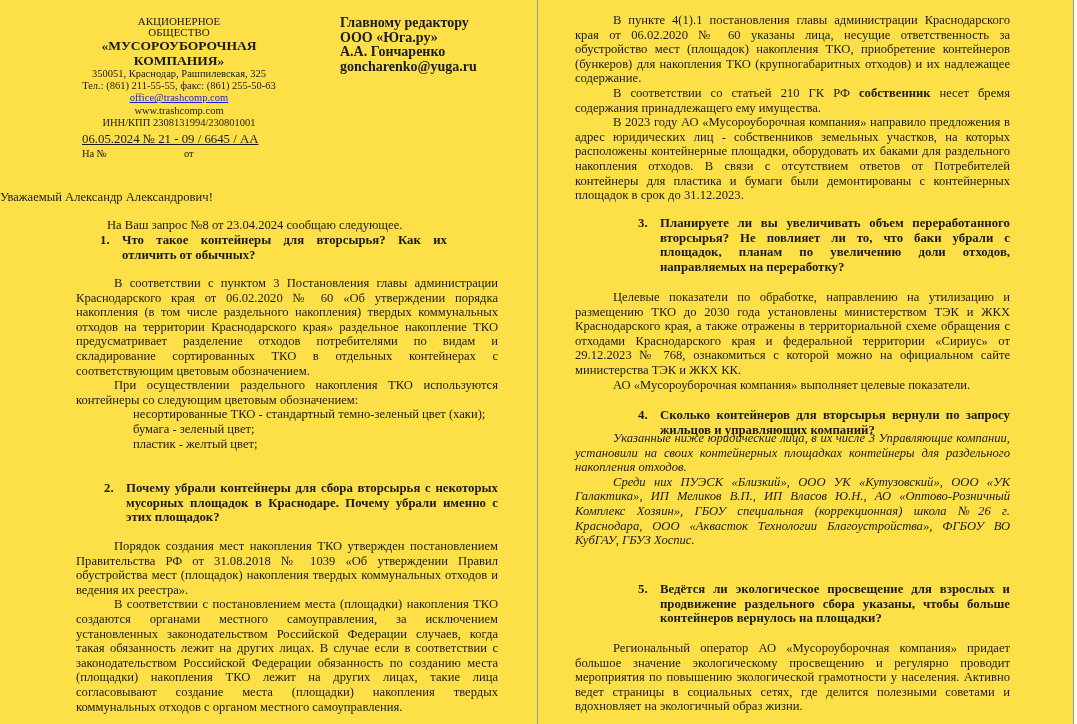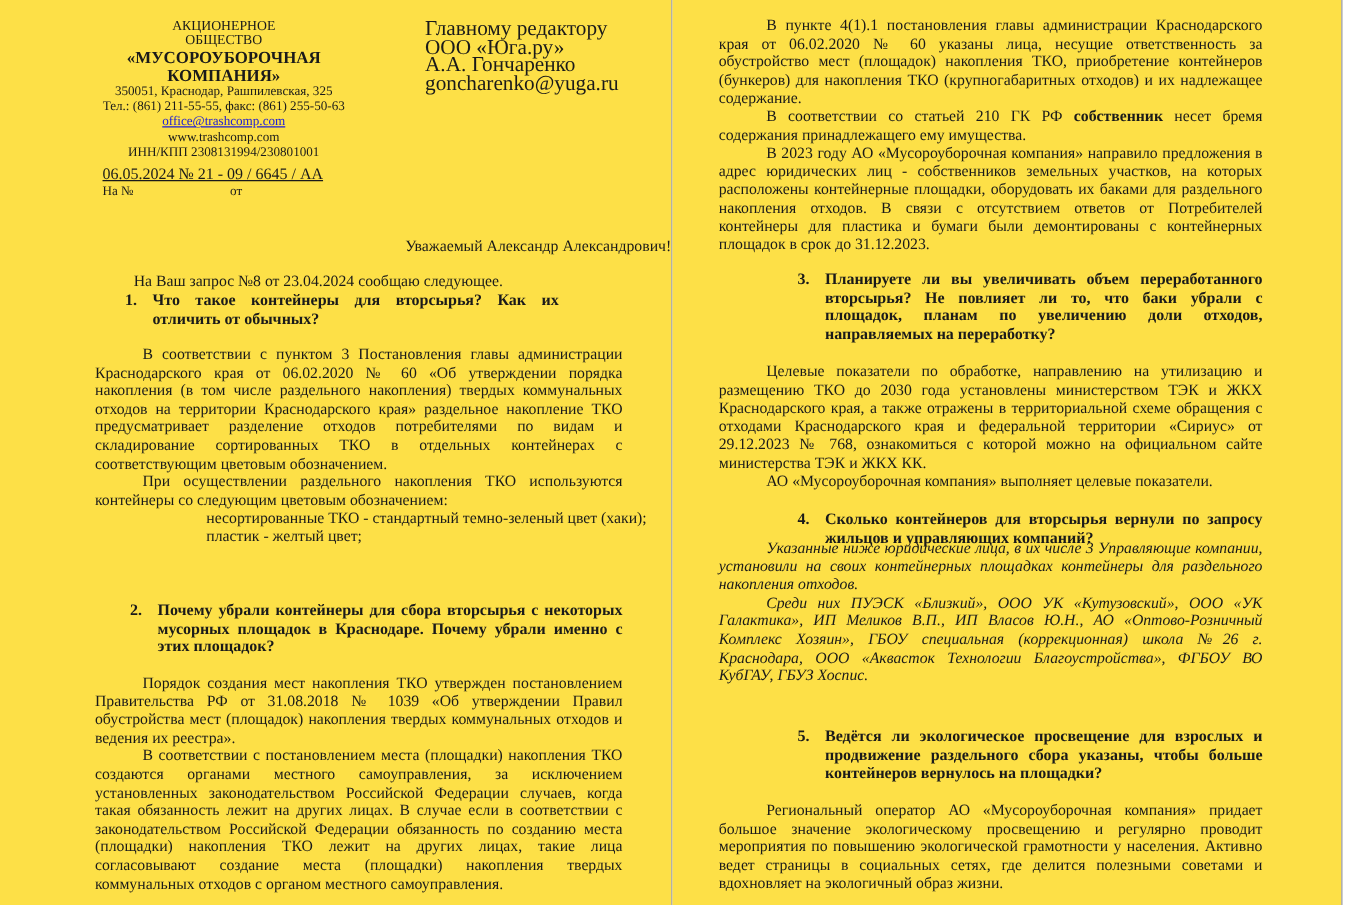--- a/index.html
+++ b/index.html
@@ -15,25 +15,25 @@
   .abs { position:absolute; }
   
   .lh { position:absolute; left:72px; top:16px; width:214px; text-align:center; font-size:11px; line-height:12.2px; }
   .lh .org { font-size:11px; line-height:11px; }
   .lh .name { font-size:13.5px; font-weight:bold; line-height:15px; }
   .lh .small { font-size:10.5px; line-height:12.2px; white-space:nowrap; }
   .lh a { color:#1a1adb; text-decoration:underline; }
   .regline { position:absolute; left:82px; top:132px; font-size:12.8px; white-space:nowrap;text-decoration:underline; }
   .nano { position:absolute; left:82px; top:148px; font-size:10.5px; white-space:nowrap; }
   .nano span.ot { position:absolute; left:102px; }
-  .addressee { position:absolute; left:340px; top:16px; font-size:17px; line-height:14.6px; }
-  .greet { position:absolute; left:0; width:537px; top:190px; text-align:right; font-size:12.6px; }
+  .addressee { position:absolute; left:340px; top:16px; font-size:14px; line-height:14.6px;font-weight:bold; }
+  .greet { position:absolute; left:0; width:537px; top:190px; text-align:left; font-size:12.6px; }
   .q { position:absolute; font-weight:bold; font-size:12.8px; line-height:14.6px; text-align:justify; }
   .q .num { position:absolute; left:-22px; top:0; }
-  .colorlist { position:absolute; left:133px; font-size:12.6px; line-height:15px;margin-left:32px; }
+  .colorlist { position:absolute; left:133px; font-size:12.6px; line-height:15px; }
 </style>
 </head>
 <body>
 
 <div class="page" id="page-left">
 
   <div class="lh">
     <div class="org">АКЦИОНЕРНОЕ</div>
     <div class="org">ОБЩЕСТВО</div>
     <div class="name">«МУСОРОУБОРОЧНАЯ</div>
@@ -65,20 +65,21 @@
     <span class="num">1.</span>
     <span>Что такое контейнеры для вторсырья? Как их отличить от обычных?</span>
   </div>
 
   <div class="abs" style="left:76px; top:276px; width:422px;">
     <p class="p indent">В соответствии с пунктом 3 Постановления главы администрации Краснодарского края от 06.02.2020 № 60 «Об утверждении порядка накопления (в том числе раздельного накопления) твердых коммунальных отходов на территории Краснодарского края» раздельное накопление ТКО предусматривает разделение отходов потребителями по видам и складирование сортированных ТКО в отдельных контейнерах с соответствующим цветовым обозначением.</p>
     <p class="p indent">При осуществлении раздельного накопления ТКО используются контейнеры со следующим цветовым обозначением:</p>
   </div>
   <div class="colorlist" style="top:407px;">
     <div>несортированные ТКО - стандартный темно-зеленый цвет (хаки);</div>
+    <div>бумага - зеленый цвет;</div>
     <div>пластик - желтый цвет;</div>
   </div>
 
   <div class="q" style="left:126px; top:481px; width:372px;">
     <span class="num">2.</span>
     <span>Почему убрали контейнеры для сбора вторсырья с некоторых мусорных площадок в Краснодаре. Почему убрали именно с этих площадок?</span>
   </div>
 
   <div class="abs" style="left:76px; top:539px; width:422px;">
     <p class="p indent">Порядок создания мест накопления ТКО утвержден постановлением Правительства РФ от 31.08.2018 № 1039 «Об утверждении Правил обустройства мест (площадок) накопления твердых коммунальных отходов и ведения их реестра».</p>

